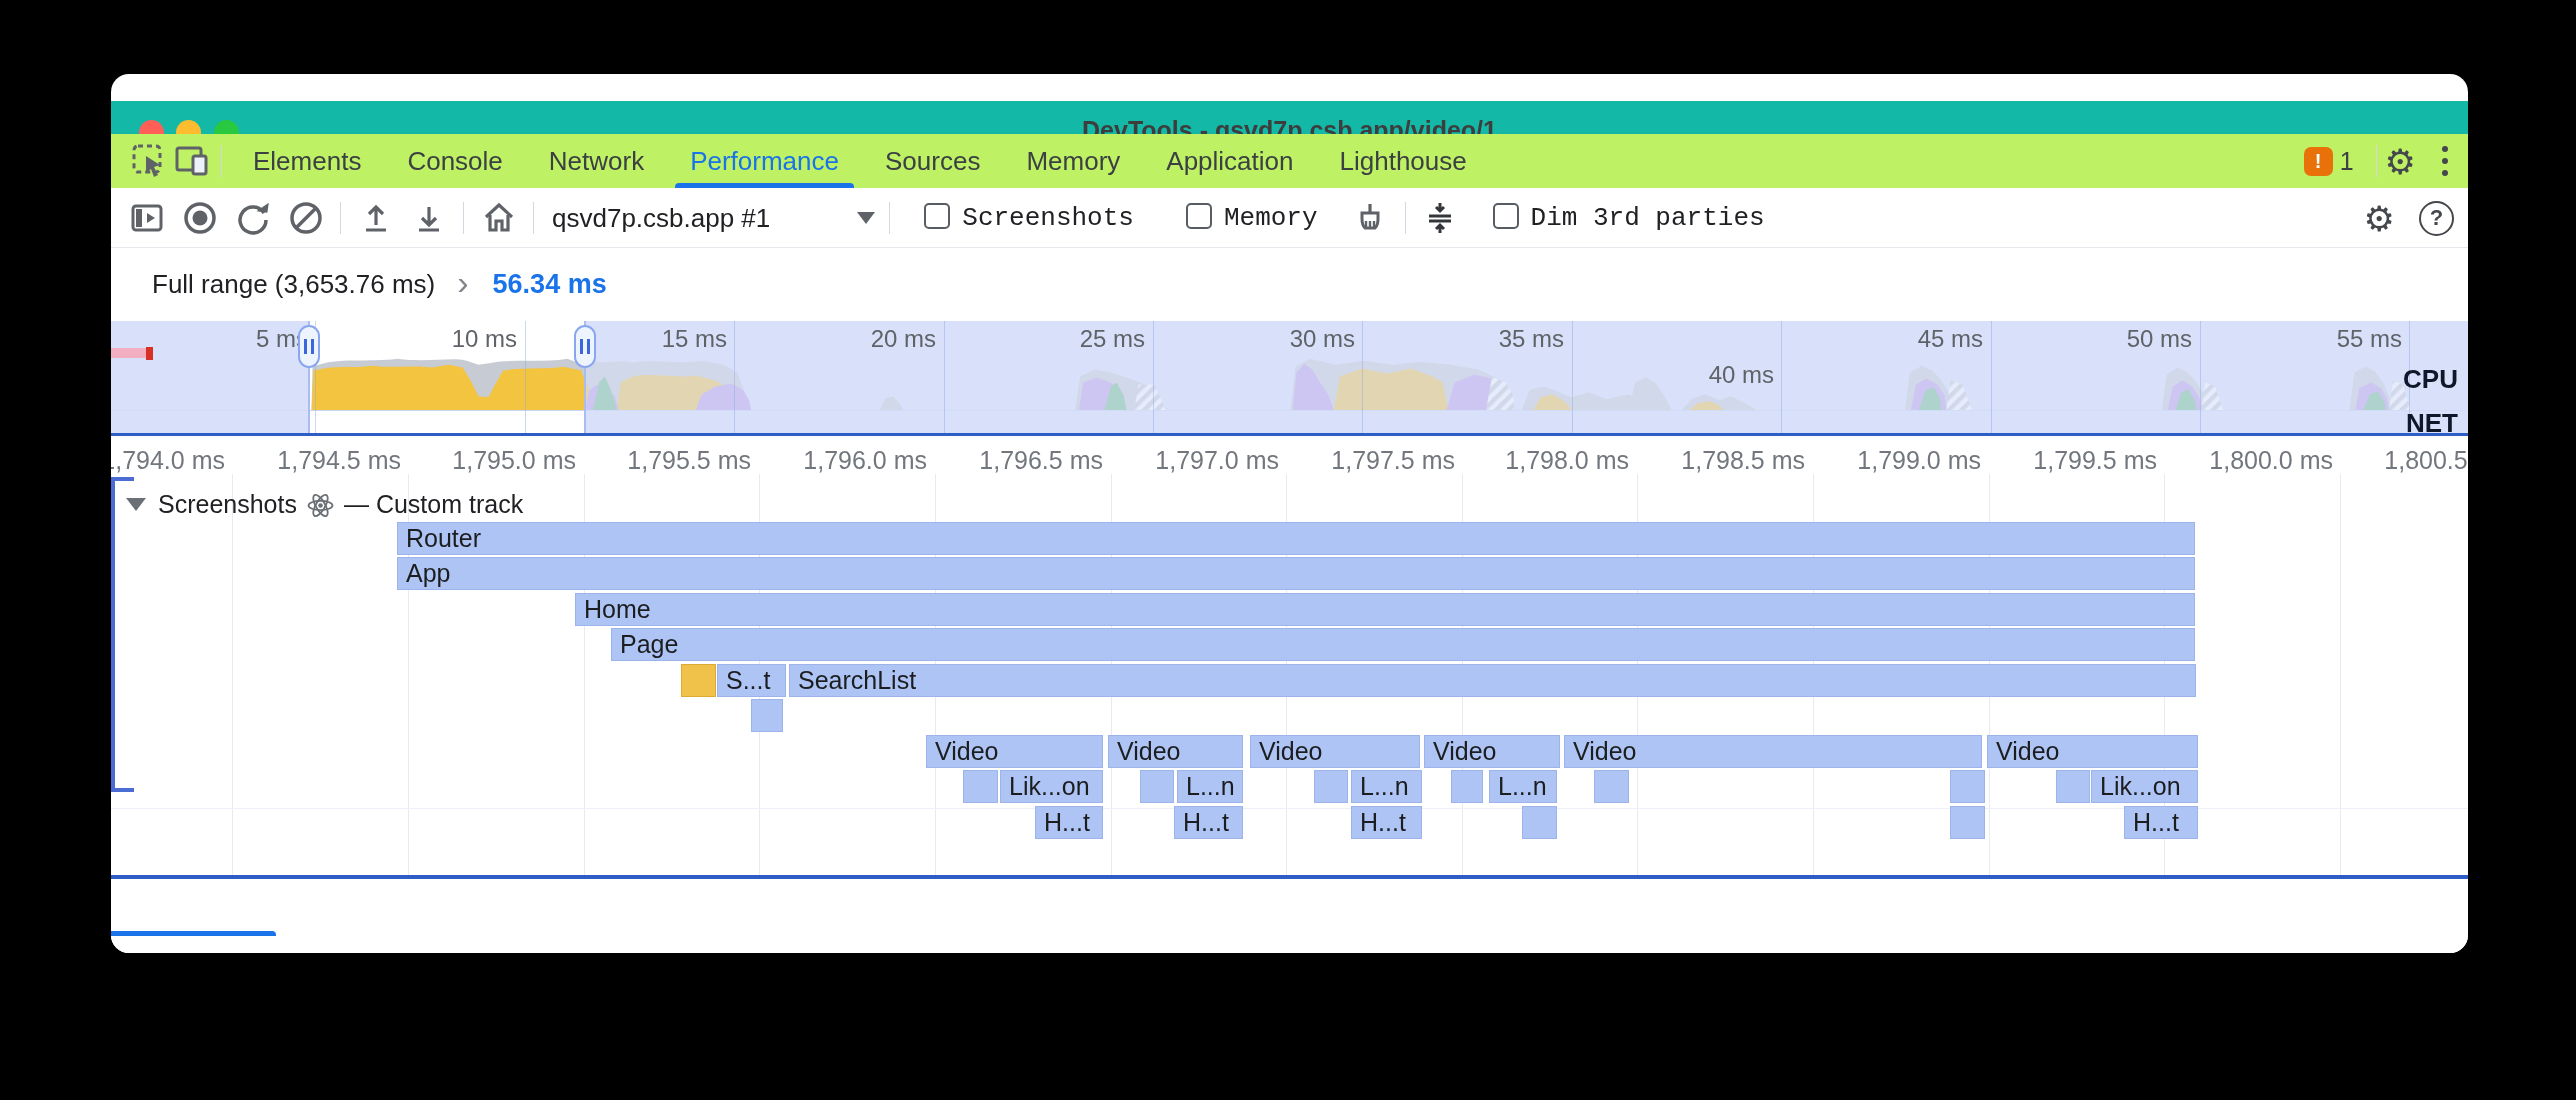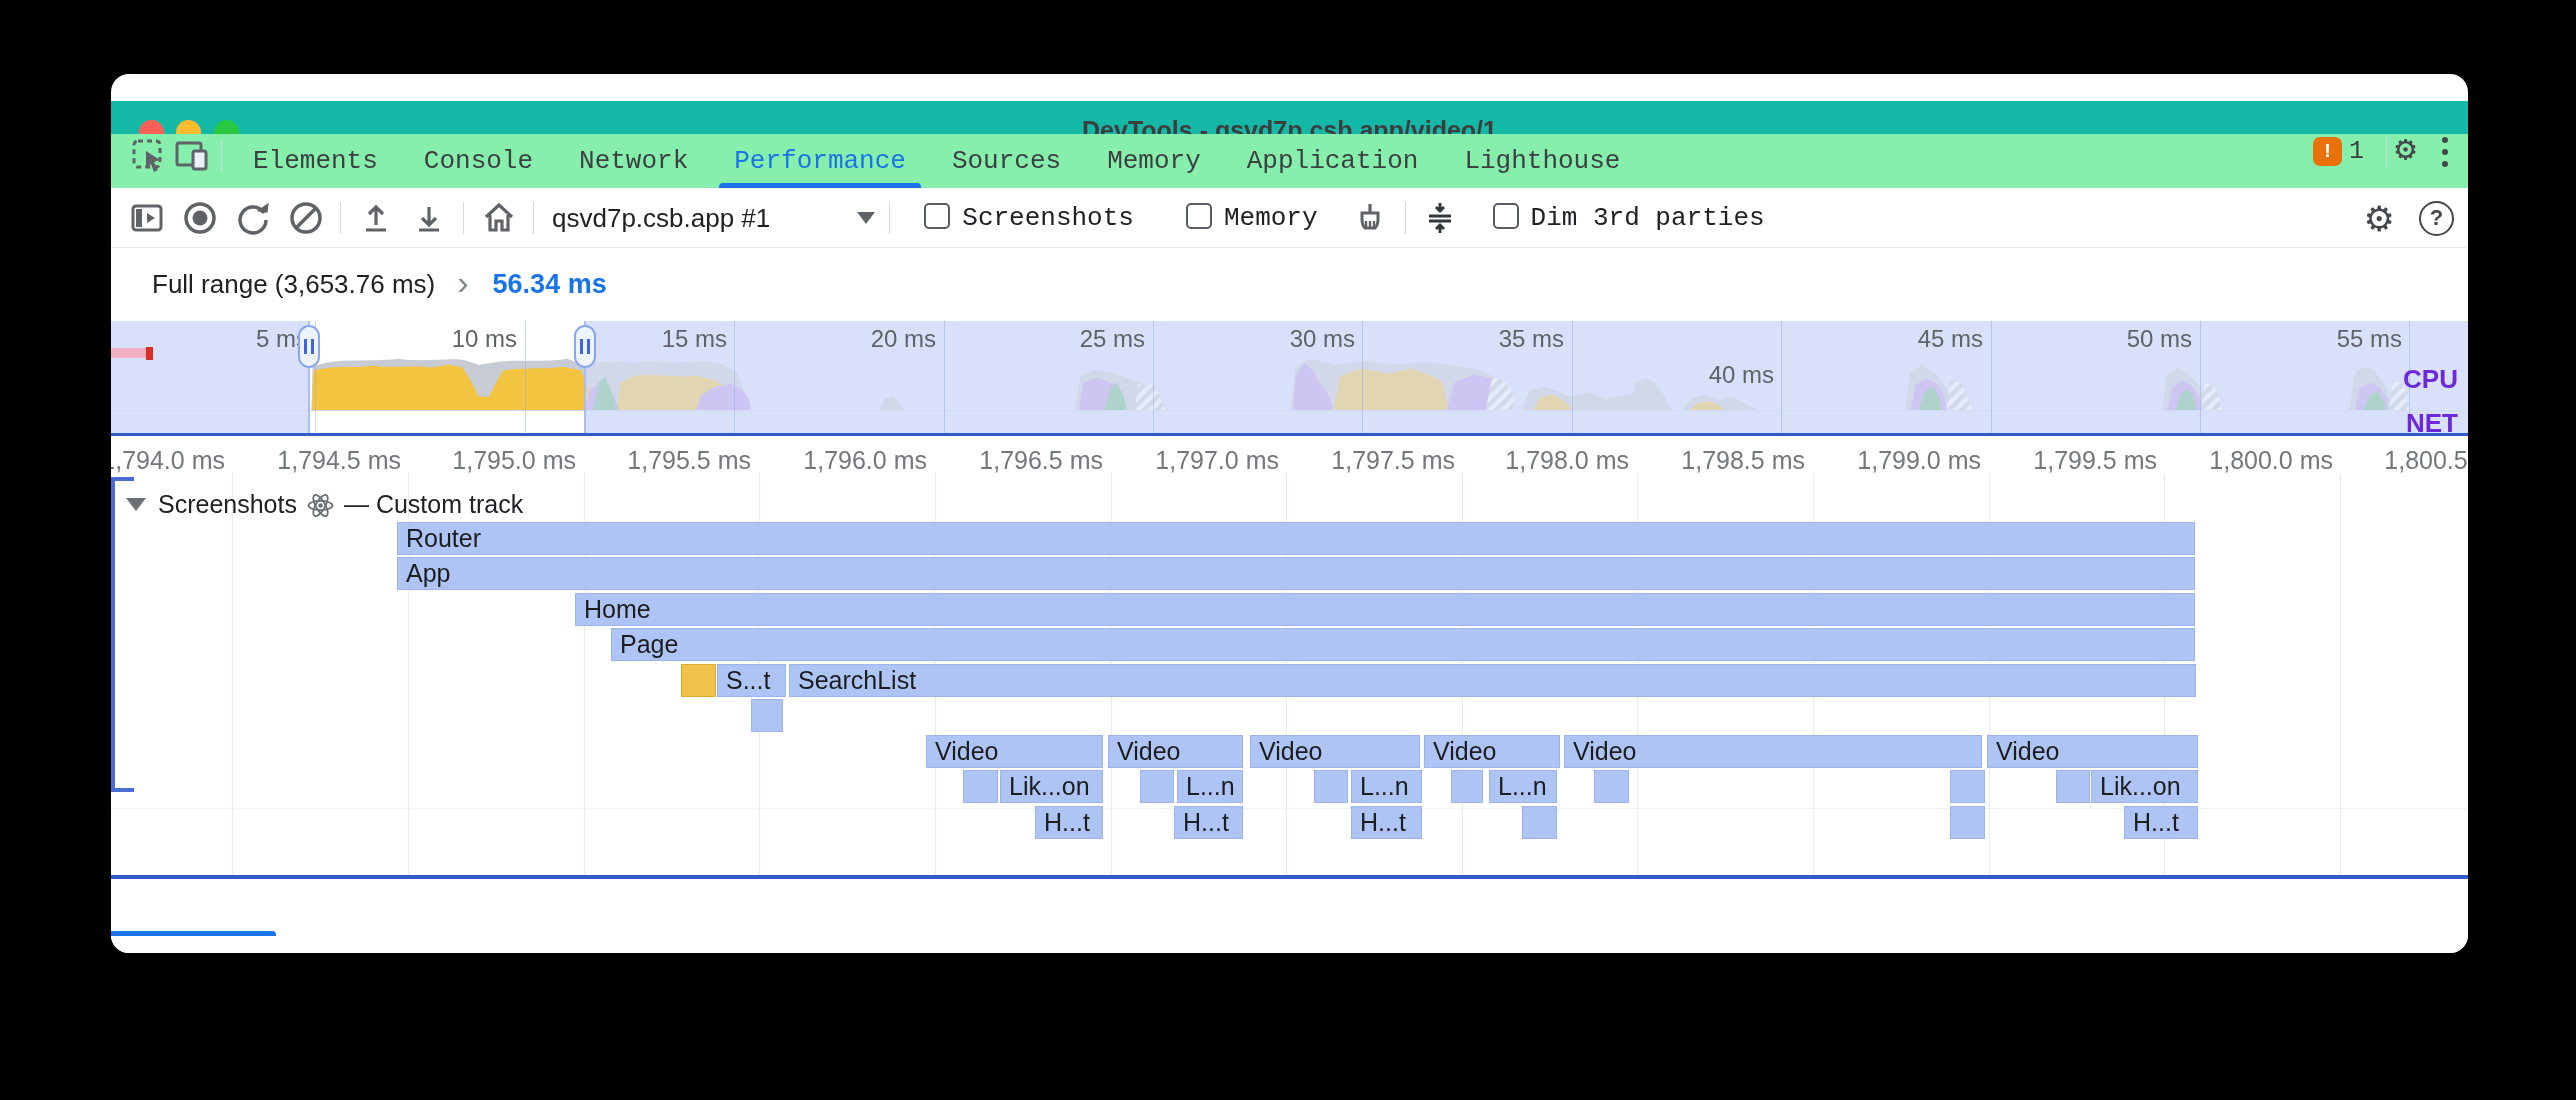--- a/index.html
+++ b/index.html
@@ -8,21 +8,21 @@
     border-radius:18px;overflow:hidden;box-shadow:0 24px 69px rgba(0,0,0,.55);}
   
   .titlebar{position:absolute;left:0;top:0;width:100%;height:59px;background:#14b8a6;border-bottom:1px solid #d6d6d6;margin-top:27px;}
   .tl{position:absolute;top:19px;width:25px;height:25px;border-radius:50%;}
   .tl.red{left:28px;background:#ff5f57;}
   .tl.yellow{left:65px;background:#febc2e;}
   .tl.green{left:103px;background:#28c840;}
   .title{position:absolute;left:0;right:0;top:0;height:59px;line-height:59px;text-align:center;
     font-size:25px;font-weight:bold;color:#3d3d3d;}
   
-  .tabbar{position:absolute;left:0;top:60px;width:100%;height:54px;background:#86efac;display:flex;align-items:flex-start;font-family:Liberation Mono, monospace;}
+  .tabbar{position:absolute;left:0;top:60px;width:100%;height:54px;background:#bef264;display:flex;align-items:center;}
   .tabbar .lefticons{display:flex;align-items:center;margin-left:16px;}
   .iconbtn{display:flex;align-items:center;justify-content:center;width:43px;height:43px;}
   .vsep{width:1px;height:32px;background:#d3d8e3;margin:0 8px;}
   .tabs{display:flex;align-items:center;height:54px;}
   .tab{position:relative;height:54px;line-height:54px;padding:0 23px;font-size:26px;color:#3c4043;cursor:default;}
   .tab.active{color:#1a73e8;}
   .tab.active .underl{position:absolute;left:8px;right:8px;bottom:0;height:5px;background:#1a73e8;border-radius:4px 4px 0 0;}
   .tabbar .right{margin-left:auto;display:flex;align-items:center;margin-right:14px;}
   .badge{width:29px;height:29px;border-radius:7px;background:#e8710a;color:#fff;font-weight:bold;font-size:20px;
     display:flex;align-items:center;justify-content:center;}
@@ -55,21 +55,21 @@
   .ov-grid{position:absolute;top:0;width:1px;height:112px;background:rgba(142,168,224,.45);}
   .ov-label{position:absolute;top:3px;height:30px;line-height:30px;font-size:24px;color:#5f6368;white-space:nowrap;}
   .ov-dim{position:absolute;top:0;height:112px;background:rgba(214,225,249,.62);}
   .ov-edge{position:absolute;top:0;width:2px;height:112px;background:#a9bdf0;}
   .pill{position:absolute;top:4px;width:22px;height:43px;background:#eef4fe;border:2px solid #8aa6ef;border-radius:11px;
     box-sizing:border-box;display:flex;align-items:center;justify-content:center;gap:4px;}
   .pill i{display:block;width:3px;height:15px;background:#3d66dd;}
   .netline{position:absolute;left:0;top:89px;width:100%;height:1px;background:#c9d6f3;}
   .pinkbar{position:absolute;left:0;top:27px;width:36px;height:10px;background:#f2afc1;}
   .redtick{position:absolute;left:35px;top:26px;width:7px;height:13px;background:#d93025;}
-  .cpunet{position:absolute;right:10px;font-size:26px;font-weight:bold;color:#6d28d9;}
+  .cpunet{position:absolute;right:10px;font-size:26px;font-weight:bold;color:#0f172a;}
   .blueline{position:absolute;left:0;width:100%;height:4px;background:#2e5dc6;}
   
   .ruler{position:absolute;left:0;top:362px;width:100%;height:49px;background:#fff;}
   .ruler .tick{position:absolute;top:0;height:49px;line-height:49px;font-size:25px;color:#72777d;white-space:nowrap;}
   
   .flamezone{position:absolute;left:0;top:412px;width:100%;height:389px;background:#fff;}
   .vgrid{position:absolute;top:-12px;bottom:0;width:1px;background:#e7eaf4;}
   .hline{position:absolute;left:0;top:322px;width:100%;height:1px;background:#edf0f8;}
   .bracket{position:absolute;left:0;top:-9px;width:4px;height:315px;background:#4a6cd4;}
   .bracket:before{content:"";position:absolute;left:0;top:0;width:23px;height:4px;background:#4a6cd4;}

